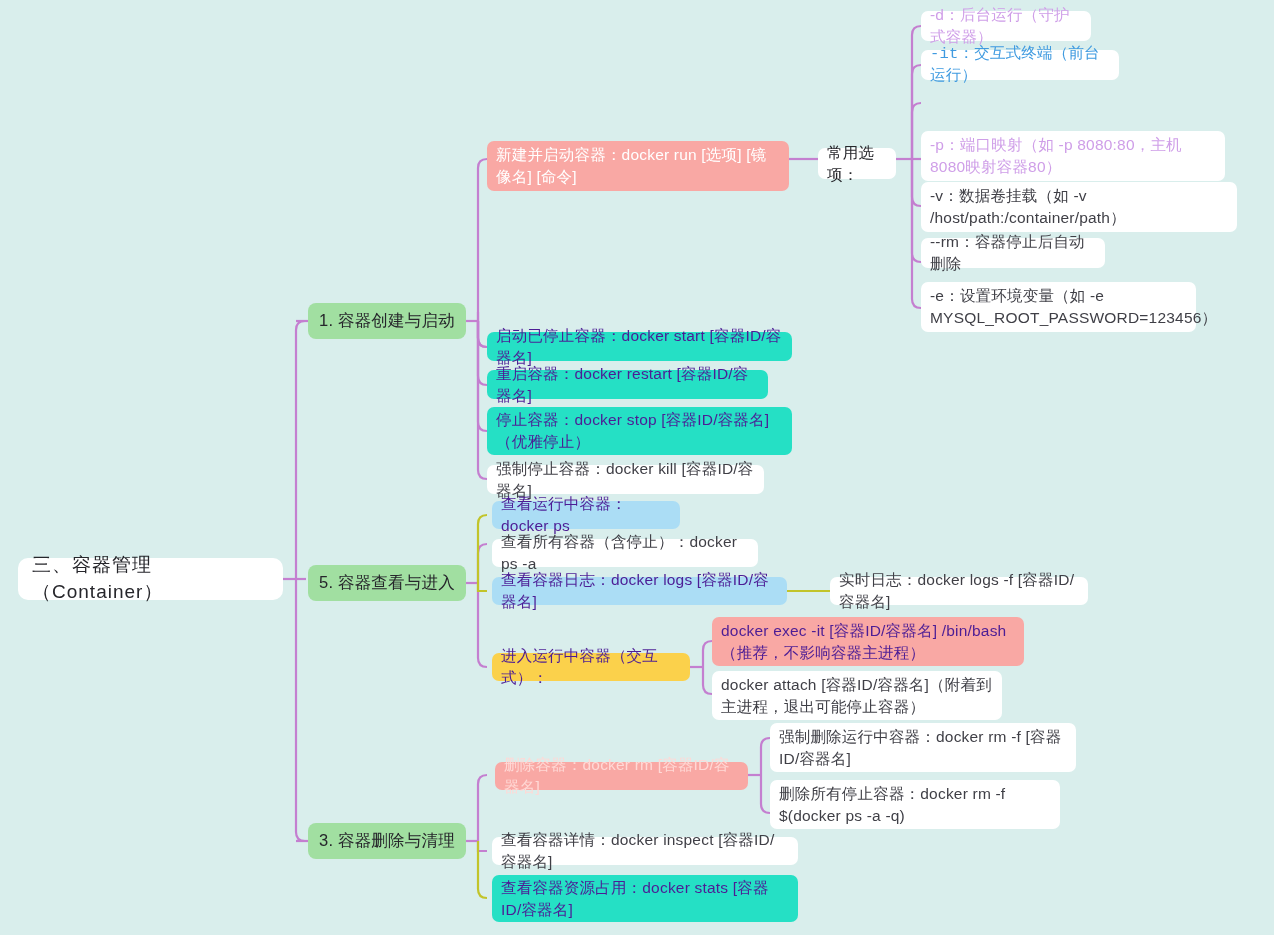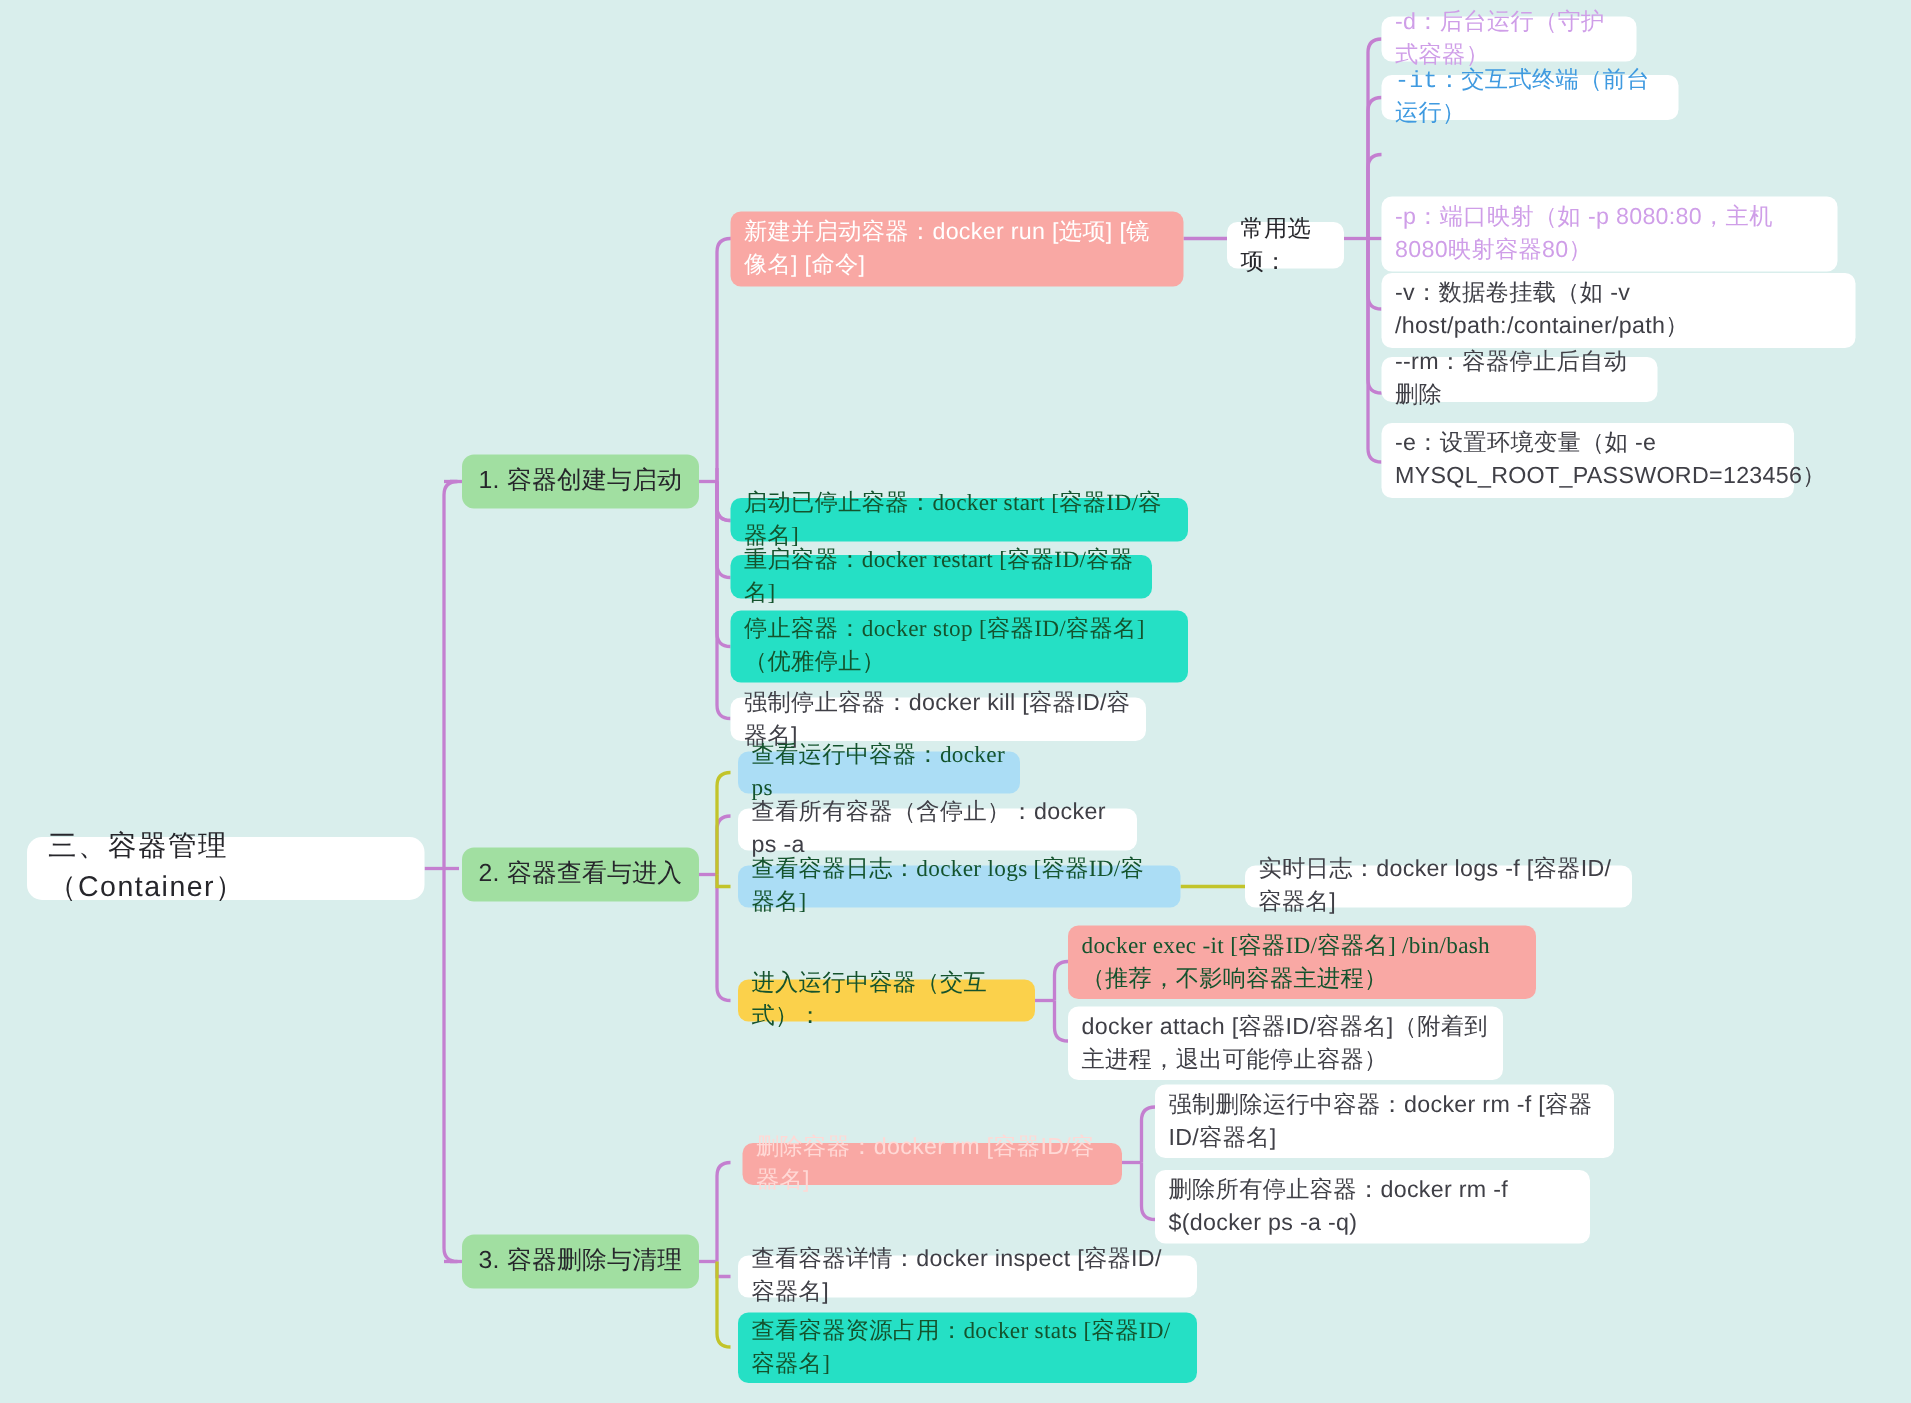--- a/index.html
+++ b/index.html
@@ -35,21 +35,21 @@
     border-radius:8px;
     padding:7px 11px;
   }
   .bg-white{background:#ffffff;}
   .bg-green{background:#a1dfa1;}
   .bg-pink{background:#f9a8a4;}
   .bg-teal{background:#25e0c5;}
   .bg-blue{background:#abddf5;}
   .bg-yellow{background:#fbd14b;}
   .tx-dark{color:#3f3f46;}
-  .tx-navy{color:#14532d;font-family:Liberation Serif, serif;}
+  .tx-navy{color:#4c1d95;}
   .tx-white{color:#ffffff;}
   .tx-blue{color:#3f9ae0;font-family:Liberation Mono, monospace;}
   .tx-violet{color:#cf9ee8;}
   .tx-pinkw{color:#ffd9d6;}
   .tx-black{color:#26262b;}
 </style>
 </head>
 <body>
 
 <div id="canvas">
@@ -110,21 +110,21 @@
   </svg>
 
   <div class="node root bg-white tx-black" style="left:18px;top:558px;width:265px;height:42px;justify-content:center;">
     <span>三、容器管理（Container）</span>
   </div>
 
   <div class="node branch bg-green tx-black" style="left:308px;top:303px;width:158px;height:36px;">
     <span>1. 容器创建与启动</span>
   </div>
   <div class="node branch bg-green tx-black" style="left:308px;top:565px;width:158px;height:36px;">
-    <span>2. 容器查看与进入</span>
+    <span>5. 容器查看与进入</span>
   </div>
   <div class="node branch bg-green tx-black" style="left:308px;top:823px;width:158px;height:36px;">
     <span>3. 容器删除与清理</span>
   </div>
 
   <div class="node bg-pink tx-white" style="left:487px;top:141px;width:302px;height:50px;">
     <span>新建并启动容器：docker run [选项] [镜像名] [命令]</span>
   </div>
 
   <div class="node bg-white tx-black" style="left:818px;top:148px;width:78px;height:31px;">

